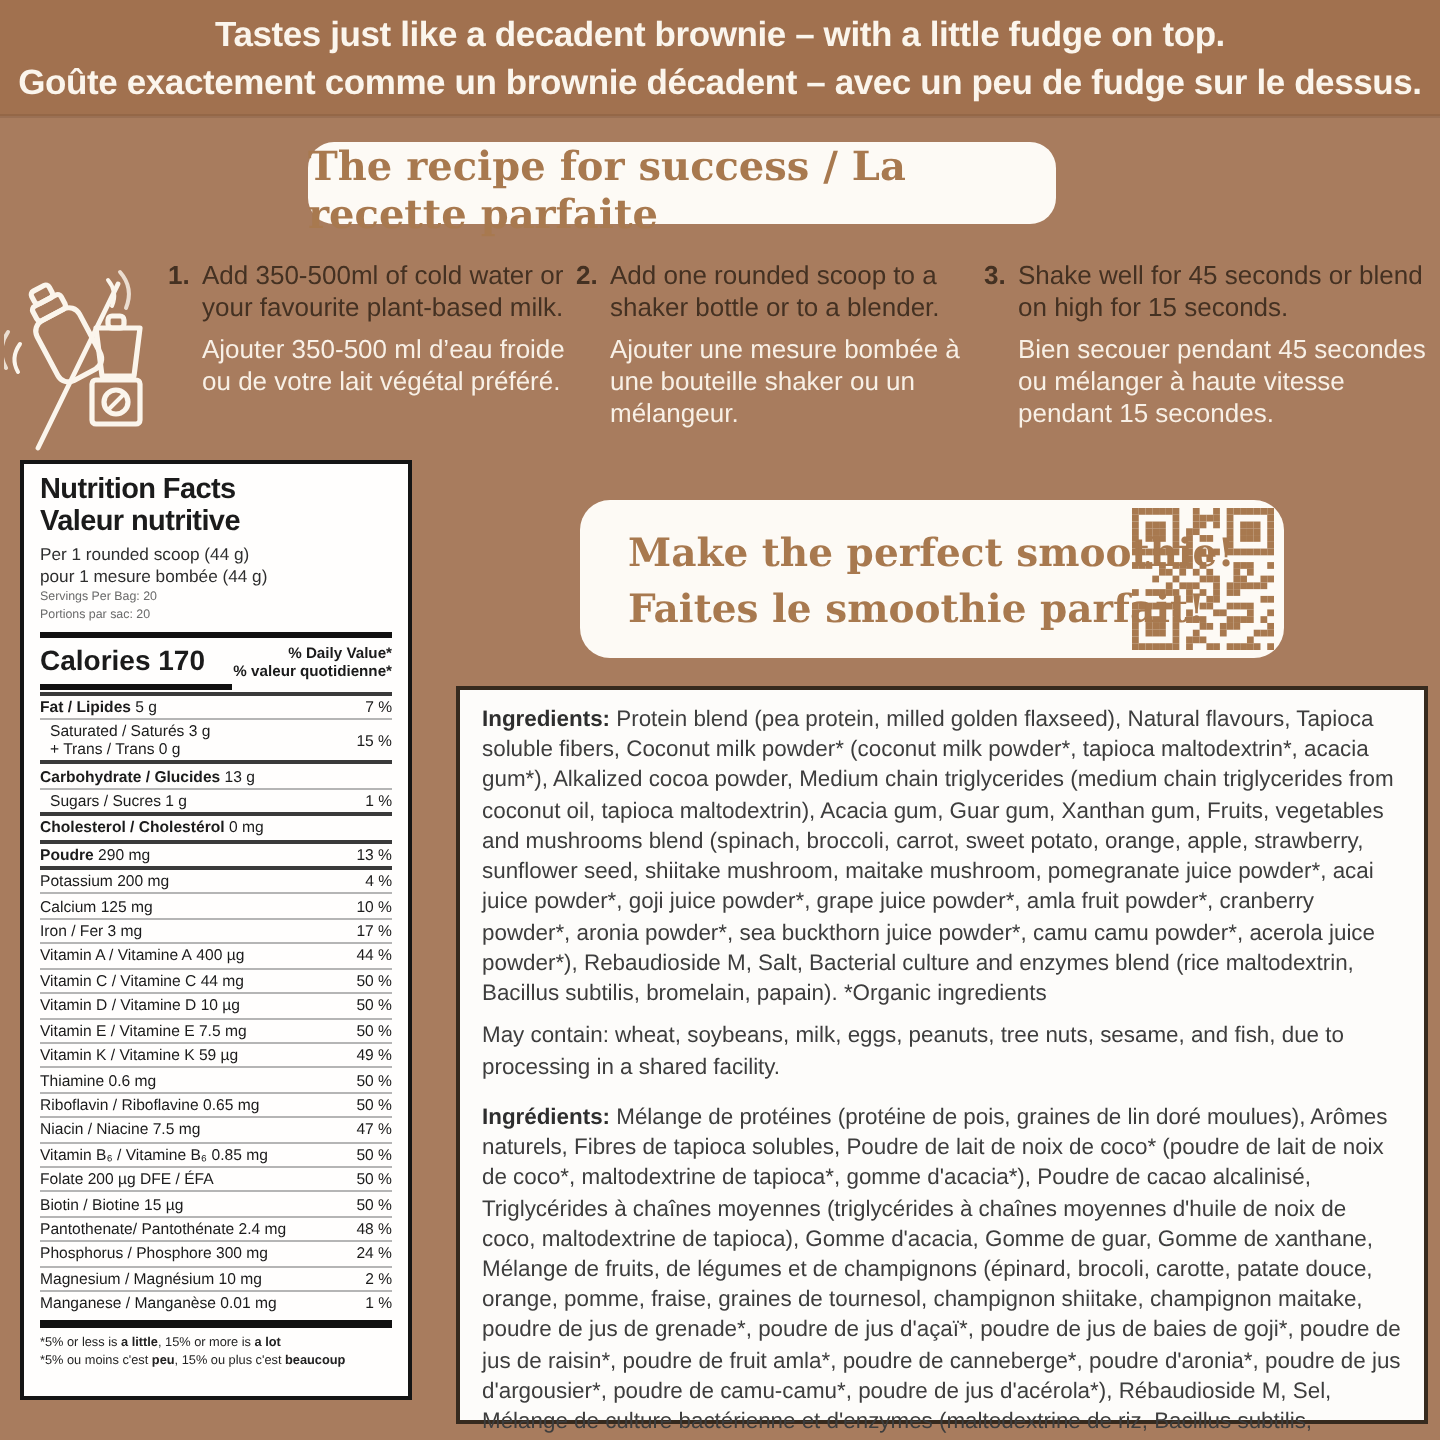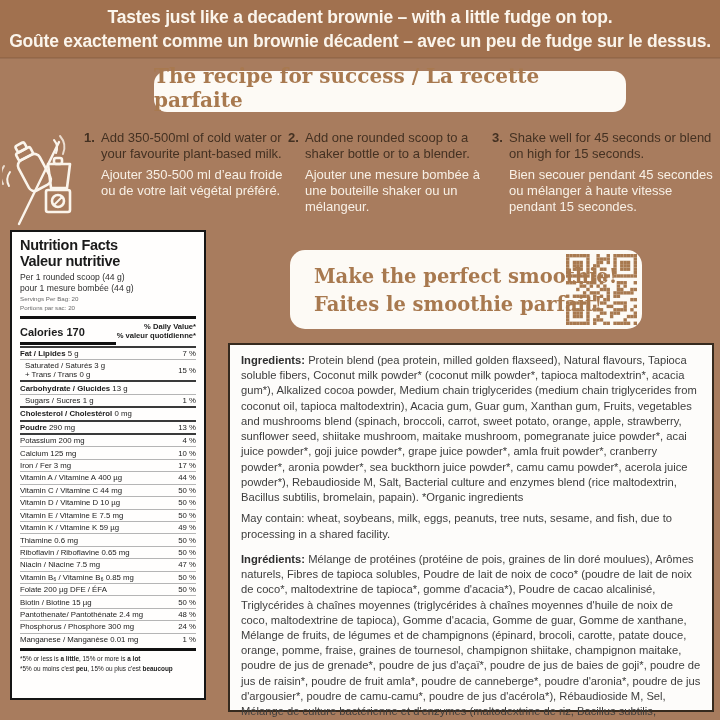--- a/index.html
+++ b/index.html
@@ -7,41 +7,41 @@
        background:#a87c5e;font-family:"Liberation Sans",sans-serif;}
 
   
   .header-band{position:absolute;left:0;top:0;width:720px;height:58px;background:#a1714f;}
   .seam{position:absolute;left:0;top:57px;width:720px;height:2px;background:rgba(60,35,20,.12);}
   .hline{position:absolute;left:0;width:720px;text-align:center;color:#fbf5ec;
          font-weight:bold;font-size:17.5px;letter-spacing:-.2px;}
   .hline1{top:7px;} .hline2{top:31px;}
 
   
-  .recipe-banner{position:absolute;left:154px;top:71px;width:472px;height:41px;
-      background:#fdfaf5;border-radius:13px;display:flex;align-items:flex-end;justify-content:center;}
+  .recipe-banner{position:absolute;left:154px;top:71px;width:374px;height:41px;
+      background:#fdfaf5;border-radius:13px;display:flex;align-items:flex-start;justify-content:center;}
   .recipe-banner span{font-family:"DejaVu Serif",serif;font-weight:bold;font-size:20px;color:#a8794f;}
 
   
   .icons{position:absolute;left:2px;top:128px;}
   .step{position:absolute;top:130px;display:flex;gap:4px;font-size:13px;line-height:1.24;}
   .step .num{font-weight:bold;color:#443122;flex:0 0 13px;}
   .step-1{left:84px;width:205px;} .step-2{left:288px;width:196px;} .step-3{left:492px;width:224px;}
   .step .en{color:#443122;font-weight:500;margin:0 0 5px 0;}
   .step .fr{color:#f8f0e6;margin:0;}
 
   
   .npanel{position:absolute;left:10px;top:230px;width:196px;height:470px;box-sizing:border-box;
       background:#fffefd;border:2px solid #151515;padding:6px 8px;color:#1b1b1b;}
   .ntitle{font-size:14.5px;font-weight:bold;line-height:1.07;letter-spacing:-.3px;}
   .nserv{font-size:8.6px;color:#2e2e2e;line-height:1.25;margin-top:3px;}
   .ntiny{font-size:6.2px;color:#6a6a6a;line-height:1.3;margin-top:2px;}
   .nbar{height:3px;background:#111;margin:4px 0 3px 0;}
   .ncal{display:flex;justify-content:space-between;align-items:flex-start;}
-  .ncal .cals{font-size:11px;font-weight:bold;}
+  .ncal .cals{font-size:14px;font-weight:bold;}
   .ncal .dv{font-size:7.6px;font-weight:bold;text-align:right;line-height:1.3;}
   .ncalbar{height:3px;background:#111;width:96px;margin:2px 0 0 0;}
   .nrows{margin-top:1px;}
   .nrow{display:flex;justify-content:space-between;align-items:center;
         font-size:7.8px;line-height:1.16;padding:1.2px 0;border-top:1px solid #b5b5b5;}
   .nrow.med{border-top:2px solid #3a3a3a;}
   .nrow.ind .nl{padding-left:5px;}
   .nrow .nd{white-space:nowrap;padding-left:4px;}
   .nfootbar{height:3.5px;background:#111;margin:3px 0 3px 0;}
   .nfoot div{font-size:6.4px;color:#222;line-height:1.45;}
@@ -259,20 +259,26 @@
         <span class="nl">
           <span style="display: block;"><span>Pantothenate/ Pantothénate</span>&nbsp;2.4 mg</span>
         </span>
         <span class="nd">48 %</span>
       </div>
       <div class="nrow">
         <span class="nl">
           <span style="display: block;"><span>Phosphorus / Phosphore</span>&nbsp;300 mg</span>
         </span>
         <span class="nd">24 %</span>
+      </div>
+      <div class="nrow">
+        <span class="nl">
+          <span style="display: block;"><span>Magnesium / Magnésium</span>&nbsp;10 mg</span>
+        </span>
+        <span class="nd">2 %</span>
       </div>
       <div class="nrow">
         <span class="nl">
           <span style="display: block;"><span>Manganese / Manganèse</span>&nbsp;0.01 mg</span>
         </span>
         <span class="nd">1 %</span>
       </div>
     </div>
   <div class="nfootbar"></div>
   <div class="nfoot" id="nfoot">

